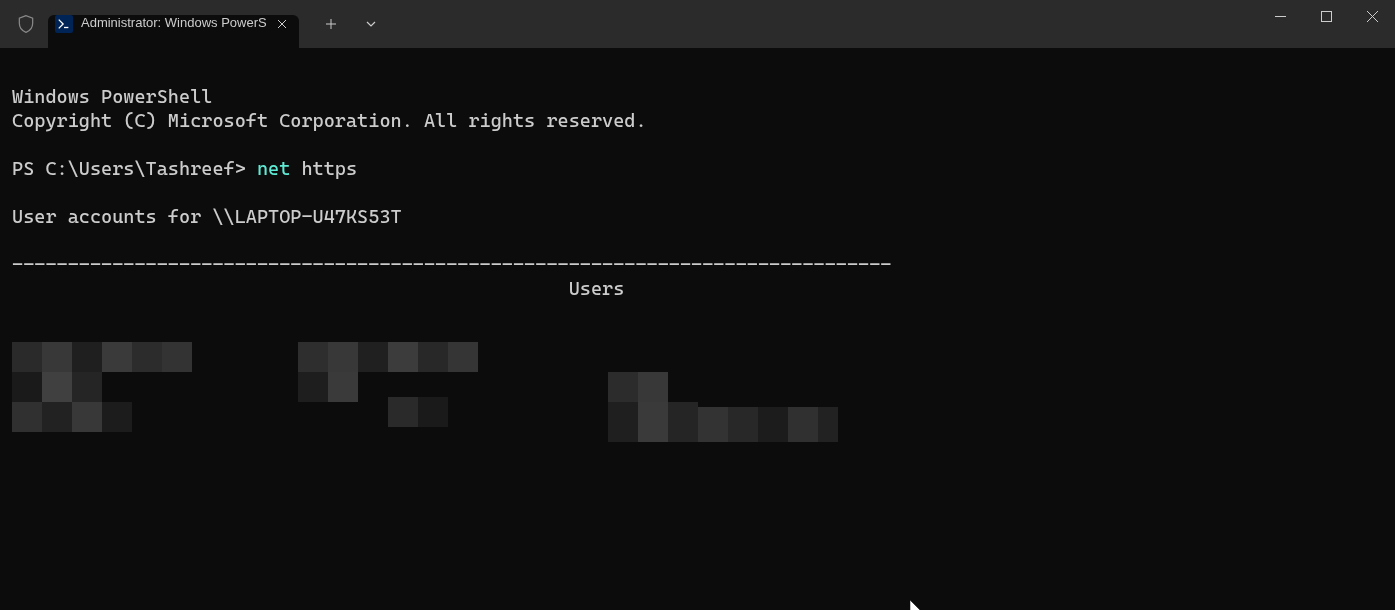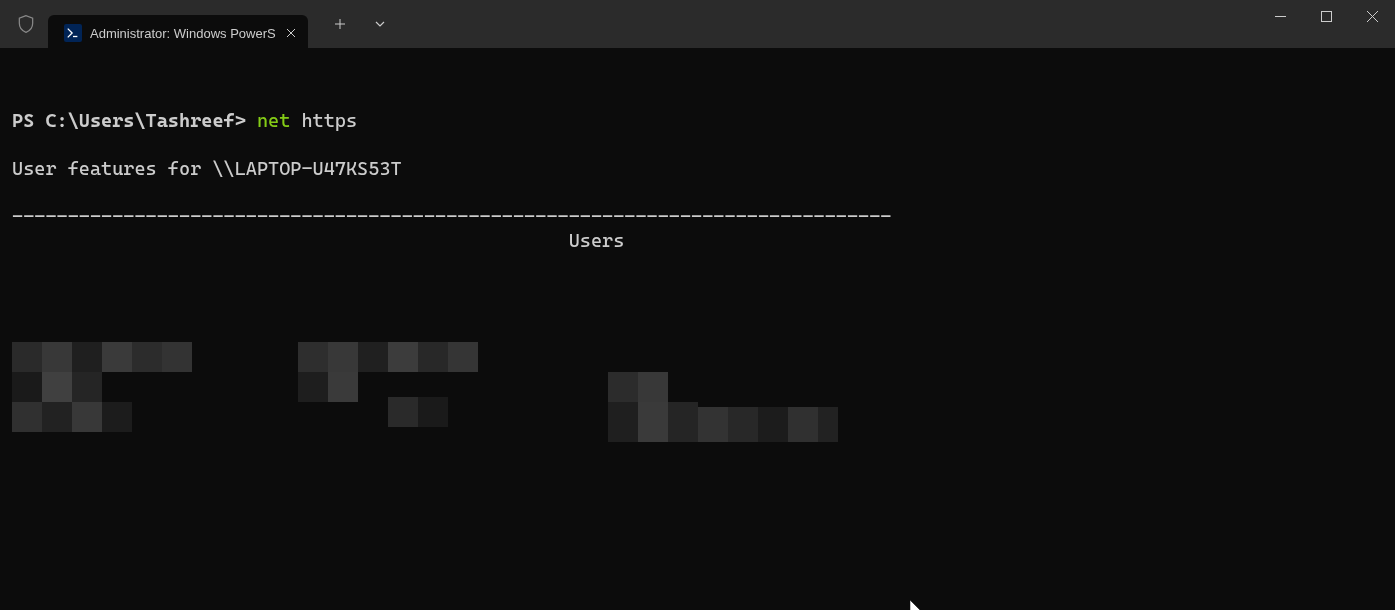--- a/index.html
+++ b/index.html
@@ -43,22 +43,22 @@
       margin: 0 8px 0 4px;
     }
     .shield-icon svg {
       width: 20px;
       height: 20px;
     }
     .tab {
       background: #0c0c0c;
       height: 36px;
       display: flex;
-      align-items: center;
-      padding: 0 8px 0 16px;
+      align-items: flex-start;
+      padding: 0 8px 0 7px;
       margin-top: 18px;
       border-radius: 6px 6px 0 0;
       min-width: 240px;
       max-width: 280px;
     }
     .tab-icon {
       width: 18px;
       height: 18px;
       background: #012456;
       display: flex;
@@ -137,24 +137,23 @@
       color: #cccccc;
       font-size: 19px;
       line-height: 24px;
       font-family: 'Cascadia Mono', 'Consolas', monospace;
       white-space: pre;
       overflow: hidden;
       position: relative;
     }
     .prompt-path {
       color: #cccccc;
-      font-weight: bold;
     }
     .cmd-yellow {
-      color: #84cc16;
+      color: #5eead4;
     }
     .line {
       display: block;
     }
     .blur-area-1 {
       position: absolute;
       left: 12px;
       top: 294px;
       width: 180px;
       height: 96px;
@@ -243,23 +242,23 @@
       </div>
       <div class="win-btn close">
         <svg viewBox="0 0 11 11" stroke="#cccccc" stroke-width="1">
           <path d="M0 0 L11 11 M11 0 L0 11"></path>
         </svg>
       </div>
     </div>
   </div>
 
   <div class="terminal">
-
+<span class="line">Windows PowerShell</span><span class="line">Copyright (C) Microsoft Corporation. All rights reserved.</span>
 <span class="line"><span class="prompt-path">PS C:\Users\Tashreef&gt; </span><span class="cmd-yellow">net </span><span>https</span></span>
-<span class="line">User features for \\LAPTOP-U47KS53T</span>
+<span class="line">User accounts for \\LAPTOP-U47KS53T</span>
 <span class="line">-------------------------------------------------------------------------------</span><span class="line">                                                  <span>Users</span></span>
 
 
 
 
     <div class="blur-area-1">
       <div style="position:absolute;left:0;top:0;width:30px;height:30px;background:#2a2a2a"></div>
       <div style="position:absolute;left:30px;top:0;width:30px;height:30px;background:#383838"></div>
       <div style="position:absolute;left:60px;top:0;width:30px;height:30px;background:#1f1f1f"></div>
       <div style="position:absolute;left:90px;top:0;width:30px;height:30px;background:#3a3a3a"></div>

